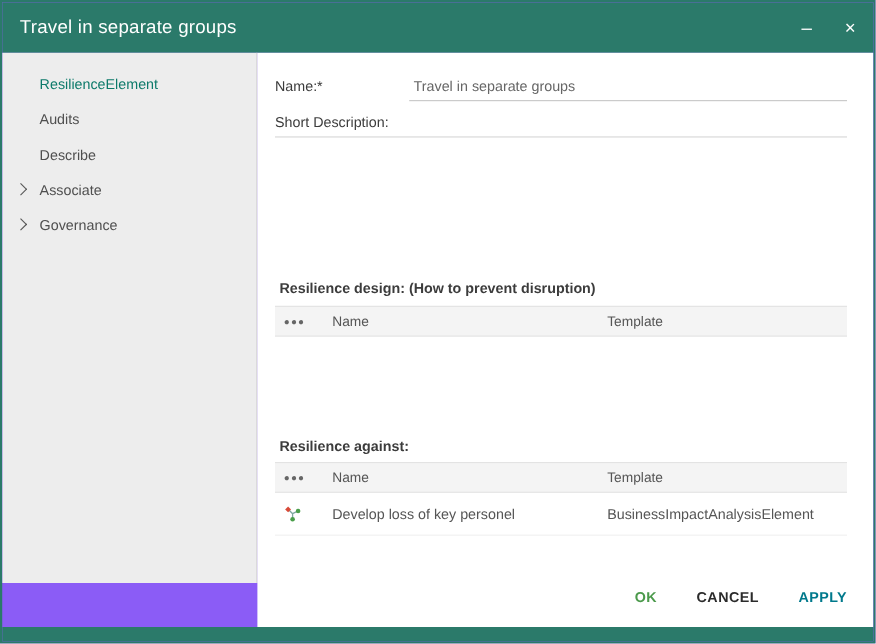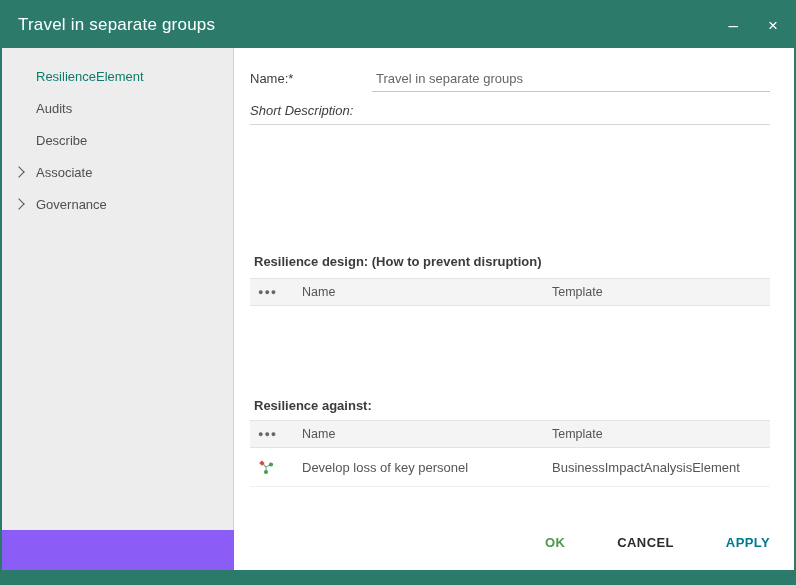--- a/index.html
+++ b/index.html
@@ -36,21 +36,21 @@
   .name-row{position:absolute;top:14px;left:16px;right:24px;height:30px;display:flex;align-items:flex-end;}
   .field-label{font-size:13px;color:#3c3c3c;padding-bottom:6px;}
   .name-row .field-label{width:122px;flex:none;}
   .name-input{
     flex:1;border:none;border-bottom:1px solid #c6c6c6;background:transparent;
     font-size:13px;color:#666;padding:0 4px 5px 4px;outline:none;
     font-family:"Liberation Sans",sans-serif;
   }
   .shortdesc-row{
     position:absolute;top:52px;left:16px;right:24px;height:24px;
-    border-bottom:1px solid #d6d6d6;display:flex;align-items:flex-end;font-style:italic;
+    border-bottom:1px solid #d6d6d6;display:flex;align-items:flex-end;
   }
   .section-title{position:absolute;left:20px;font-size:13px;color:#3c3c3c;font-weight:bold;}
   .tbl{position:absolute;left:16px;right:24px;}
   .tbl-header{
     display:flex;align-items:center;height:26px;background:#f4f4f4;
     border-top:1px solid #e3e3e3;border-bottom:1px solid #e3e3e3;
     font-size:12.5px;color:#555;
   }
   .tbl-row{
     display:flex;align-items:center;height:38px;border-bottom:1px solid #efefef;
@@ -58,21 +58,21 @@
   }
   .col-icon{width:34px;flex:none;display:flex;align-items:center;justify-content:flex-start;padding-left:8px;box-sizing:border-box;}
   .col-name{width:250px;flex:none;padding-left:2px;margin-left:16px;}
   .col-template{flex:1;}
   .ellipsis{font-size:9px;letter-spacing:1px;color:#666;}
   .proc-icon{
     width:15px;height:10px;background:#f6a632;border:1px solid #de8f1f;
     border-radius:2px;transform:skewX(-14deg);
   }
   
-  .footer{position:absolute;right:24px;bottom:20px;display:flex;align-items:center;gap:52px;}
+  .footer{position:absolute;right:24px;bottom:20px;display:flex;align-items:center;gap:36px;}
   .txt-btn{font-size:13px;font-weight:700;letter-spacing:.4px;cursor:pointer;background:none;border:none;padding:0;font-family:"Liberation Sans",sans-serif;}
   .btn-ok{color:#4c9a4c;}
   .btn-cancel{color:#2b2b2b;}
   .btn-apply{color:#00798c;}
   .bottom-strip{position:absolute;left:0;right:0;bottom:0;height:13px;background:#2b7a6a;}
 </style>
 </head>
 <body>
 
 <div class="dialog">

